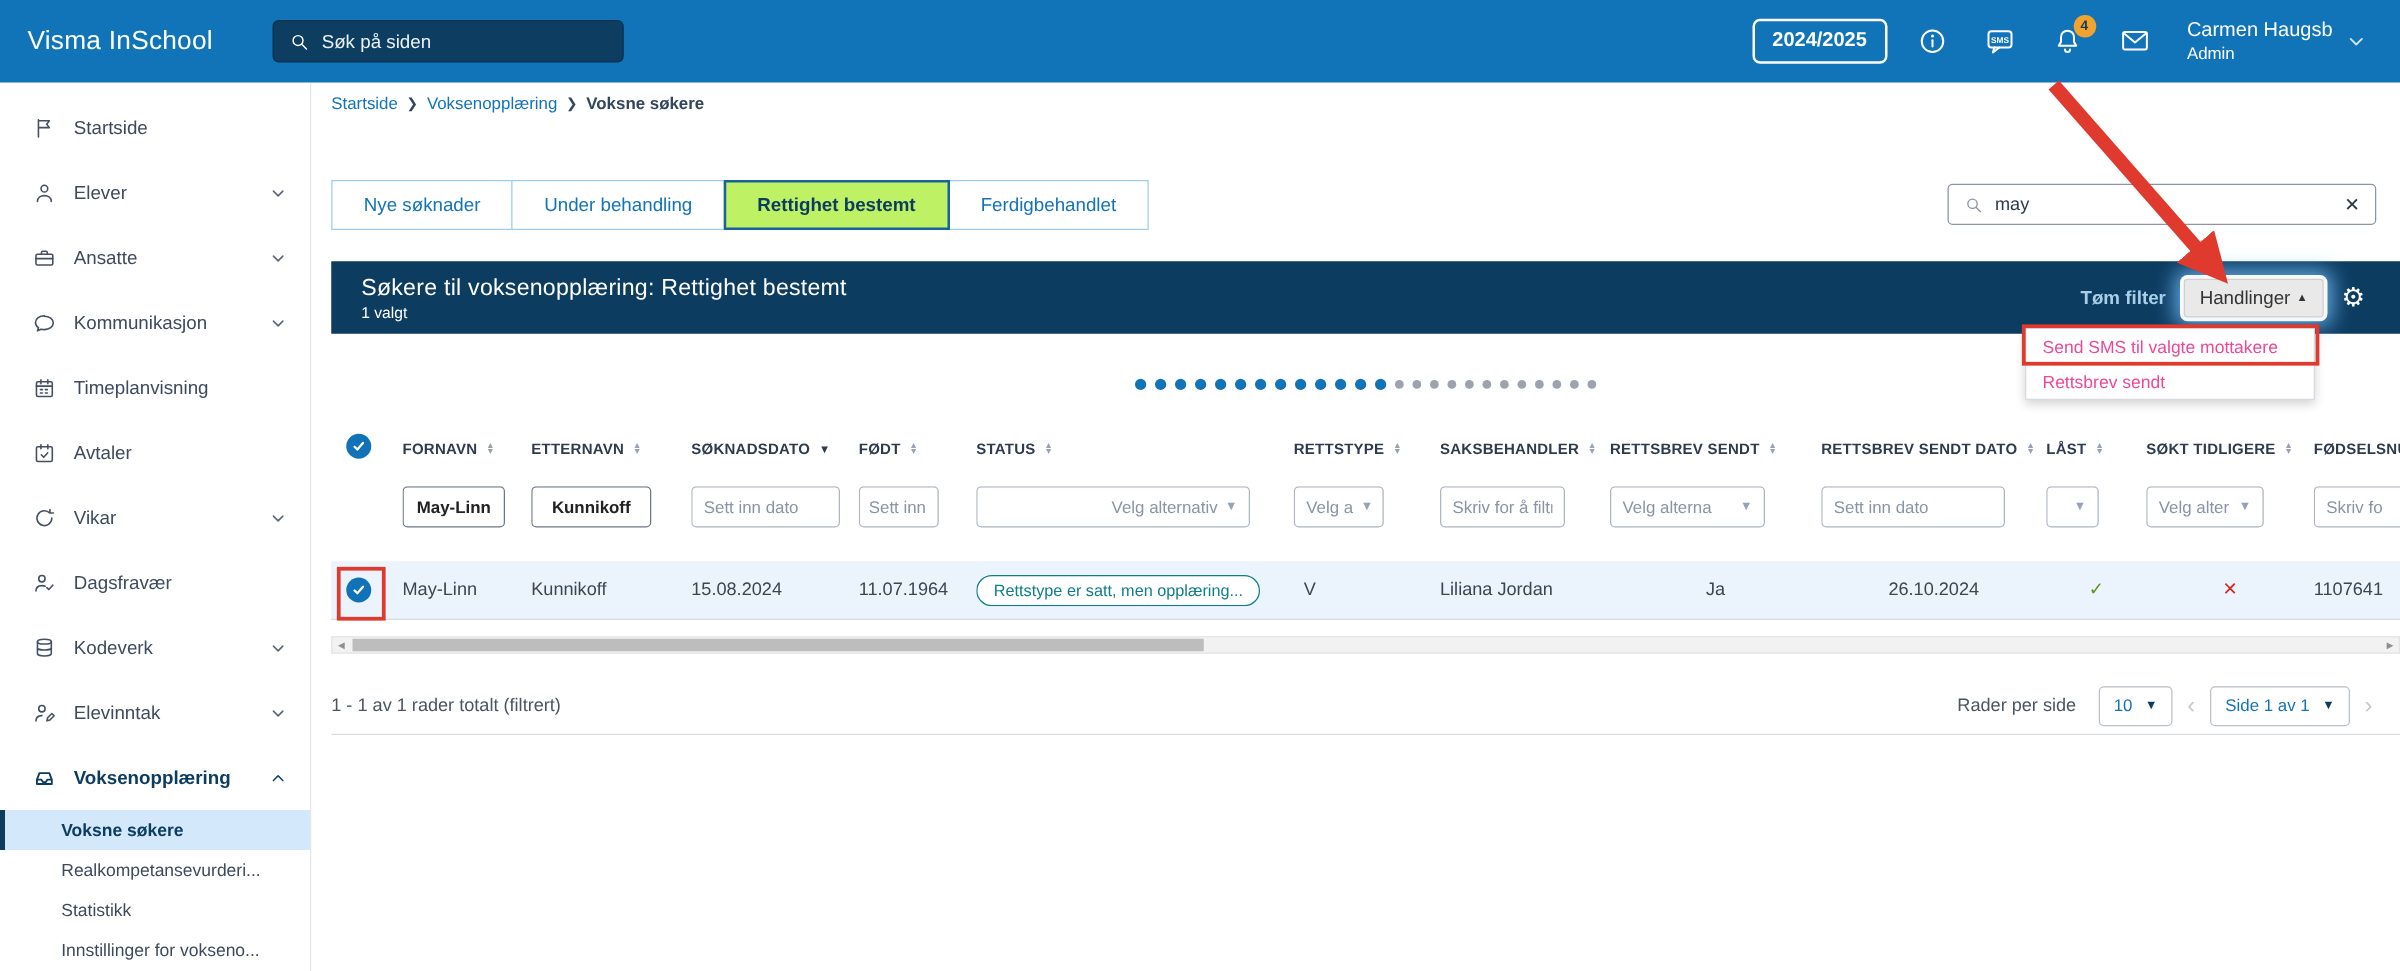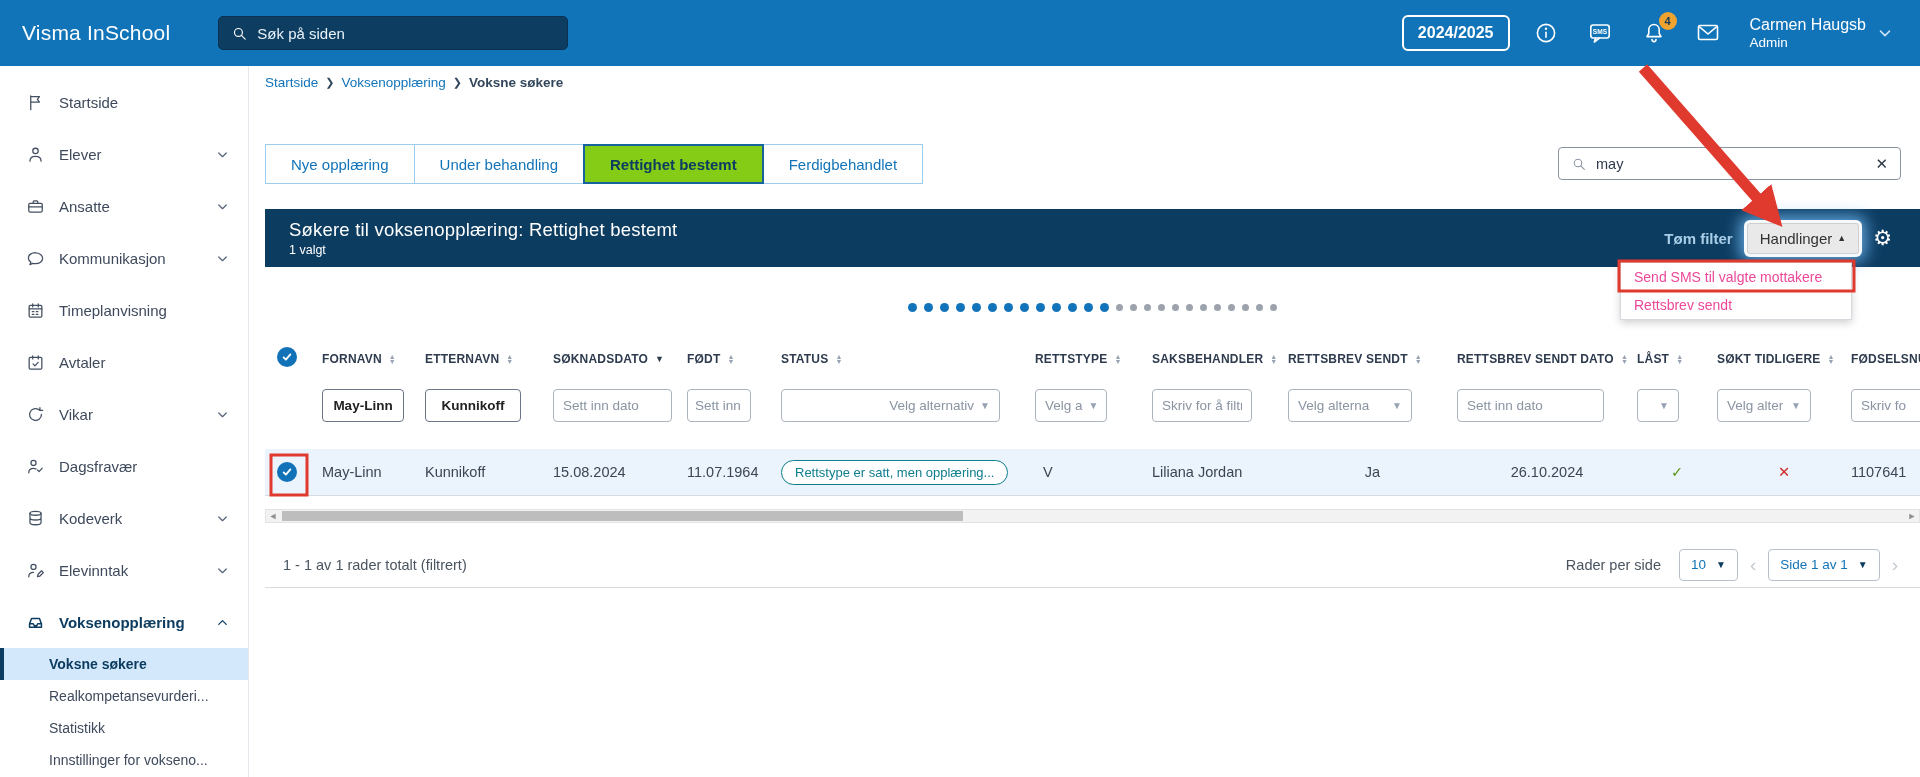--- a/index.html
+++ b/index.html
@@ -5,21 +5,21 @@
   * { margin:0; padding:0; box-sizing:border-box; }
   html,body { width:1920px; height:777px; overflow:hidden; background:#fff;
     font-family:"Liberation Sans","DejaVu Sans",sans-serif; }
   .app { position:relative; width:1920px; height:777px; }
 
   
   .topbar { position:absolute; top:0; left:0; width:1920px; height:66px;
     background:#1174B9; display:flex; align-items:center; color:#fff; z-index:10; }
   .brand { font-size:21px; font-weight:400; letter-spacing:.2px; margin-left:22px; white-space:nowrap; }
   .tb-search { display:flex; align-items:center; gap:9px; background:#0D3D61;
-    border:1px solid #0A3150; border-radius:5px; height:34px; width:350px; margin-left:48px; padding:0 12px; }
+    border:1px solid #0A3150; border-radius:5px; height:34px; width:281px; margin-left:48px; padding:0 12px; }
   .tb-search input { background:transparent; border:none; outline:none; color:#fff; font-size:15px; width:220px;
     font-family:inherit; }
   .tb-search input::placeholder { color:#eaf2f9; opacity:1; }
   .tb-right { position:absolute; right:0; top:0; height:66px; display:flex; align-items:center; }
   .year-btn { border:2px solid #fff; border-radius:6px; color:#fff; background:transparent;
     font-size:16px; font-weight:700; padding:7px 14px; margin-right:24px; cursor:pointer; font-family:inherit; }
   .tb-ic { width:24px; height:24px; color:#fff; }
   .tb-icbtn { position:relative; margin-right:30px; display:flex; align-items:center; cursor:pointer; }
   .badge { position:absolute; top:-9px; right:-11px; background:#F0A32F; color:#143A5E;
     font-size:11px; font-weight:700; width:18px; height:18px; border-radius:50%;
@@ -49,21 +49,21 @@
   .breadcrumb { position:absolute; top:9px; left:16px; font-size:13.5px; color:#33475c;
     display:flex; align-items:center; gap:7px; white-space:nowrap; }
   .breadcrumb a { color:#1174B9; text-decoration:none; cursor:pointer; }
   .bc-sep { color:#33475c; font-size:11px; }
   .bc-cur { color:#33475c; font-weight:700; }
 
   .tabs { position:absolute; top:78px; left:16px; display:flex; }
   .tab { height:40px; display:flex; align-items:center; padding:0 25px; background:#fff;
     border:1px solid #9CCDEE; color:#1174B9; font-size:15px; cursor:pointer; margin-left:-1px; }
   .tab:first-child { margin-left:0; }
-  .tab.active { background:#84cc16; border:2px solid #17639B; color:#0D3C61; font-weight:700; z-index:2; }
+  .tab.active { background:#bef264; border:2px solid #17639B; color:#0D3C61; font-weight:700; z-index:2; }
 
   .mini-search { position:absolute; top:81px; right:19px; width:343px; height:33px;
     border:1px solid #8a94a2; border-radius:4px; background:#fff; display:flex; align-items:center; padding:0 12px; gap:9px; }
   .mini-search .mag { width:16px; height:16px; color:#8a94a2; flex:none; }
   .mini-search input { border:none; outline:none; flex:1; font-size:14.5px; color:#2e3b4e; font-family:inherit; }
   .mini-search .clr { color:#2b3642; font-size:15px; font-weight:700; cursor:pointer; }
 
   
   .panelbar { position:absolute; top:143px; left:16px; right:0; height:58px; background:#0D3C61;
     color:#fff; display:flex; align-items:center; z-index:8; }
@@ -126,21 +126,21 @@
   
   .hscroll { position:absolute; top:443px; left:16px; right:0; height:14px; background:#F2F2F2;
     border:1px solid #E3E3E3; }
   .hthumb { position:absolute; top:1px; left:16px; width:681px; height:10px; background:#BDBDBD; cursor:grab; }
   .harrow { position:absolute; top:0; width:12px; height:12px; color:#8f8f8f; font-size:9px;
     display:flex; align-items:center; justify-content:center; cursor:pointer; }
 
   
   .tfoot { position:absolute; top:476px; left:16px; right:0; height:46px; display:flex;
     align-items:center; border-bottom:1px solid #D7DCE1; }
-  .summary { font-size:14.5px; color:#4A5560; margin-left:18px; }
+  .summary { font-size:14.5px; color:#4A5560; }
   .foot-right { position:absolute; right:22px; display:flex; align-items:center; gap:12px; }
   .rpp-label { font-size:14.5px; color:#4A5560; margin-right:6px; }
   .pg-sel { border:1px solid #B9C0C9; border-radius:4px; height:32px; display:flex; align-items:center;
     gap:10px; padding:0 11px; color:#1174B9; font-size:13.5px; cursor:pointer; }
   .pg-sel .caret { color:#0D3C61; font-size:10px; }
   .pg-arrow { color:#C3C9D1; font-size:19px; cursor:pointer; }
 
   
   .annot { position:absolute; inset:0; width:1920px; height:777px; z-index:60; pointer-events:none; }
 
@@ -312,21 +312,21 @@
 
     <div class="breadcrumb">
       <a>Startside</a>
       <span class="bc-sep">❯</span>
       <a>Voksenopplæring</a>
       <span class="bc-sep">❯</span>
       <span class="bc-cur">Voksne søkere</span>
     </div>
 
     <div class="tabs">
-      <div class="tab">Nye opplæring</div>
+      <div class="tab">Nye søknader</div>
       <div class="tab">Under behandling</div>
       <div class="tab active">Rettighet bestemt</div>
       <div class="tab">Ferdigbehandlet</div>
     </div>
 
     <div class="mini-search">
       <svg class="icon mag" viewBox="0 0 24 24">
           <circle cx="10.5" cy="10.5" r="5.6"></circle>
           <path d="M14.7 14.7L20 20"></path>
         </svg>

